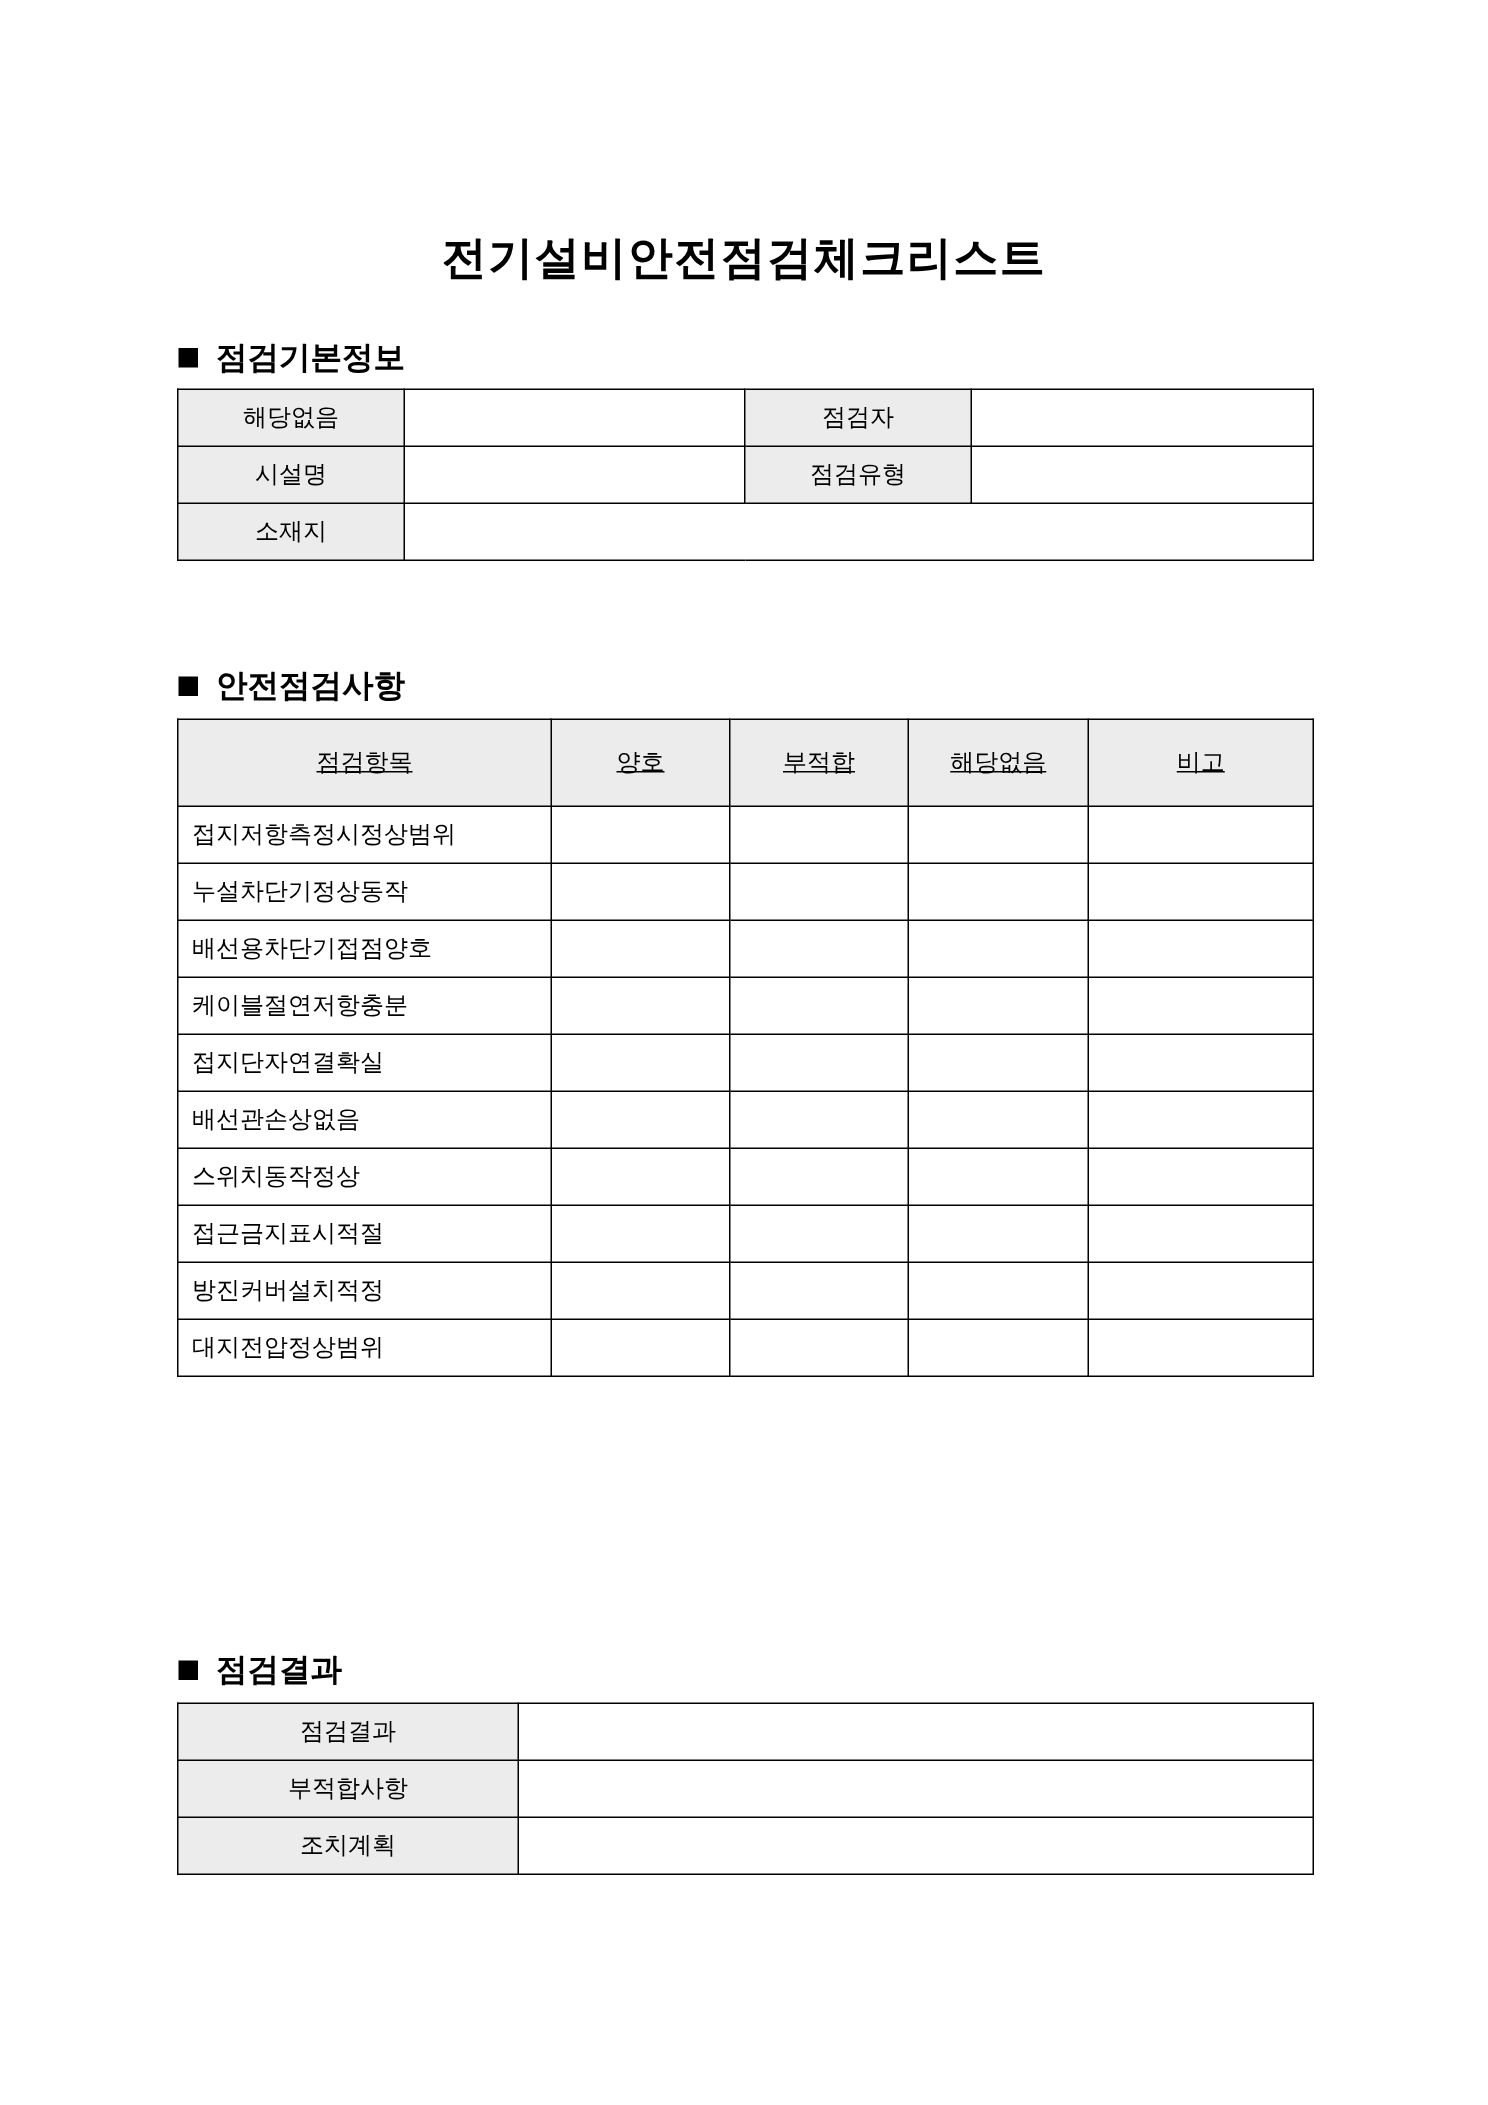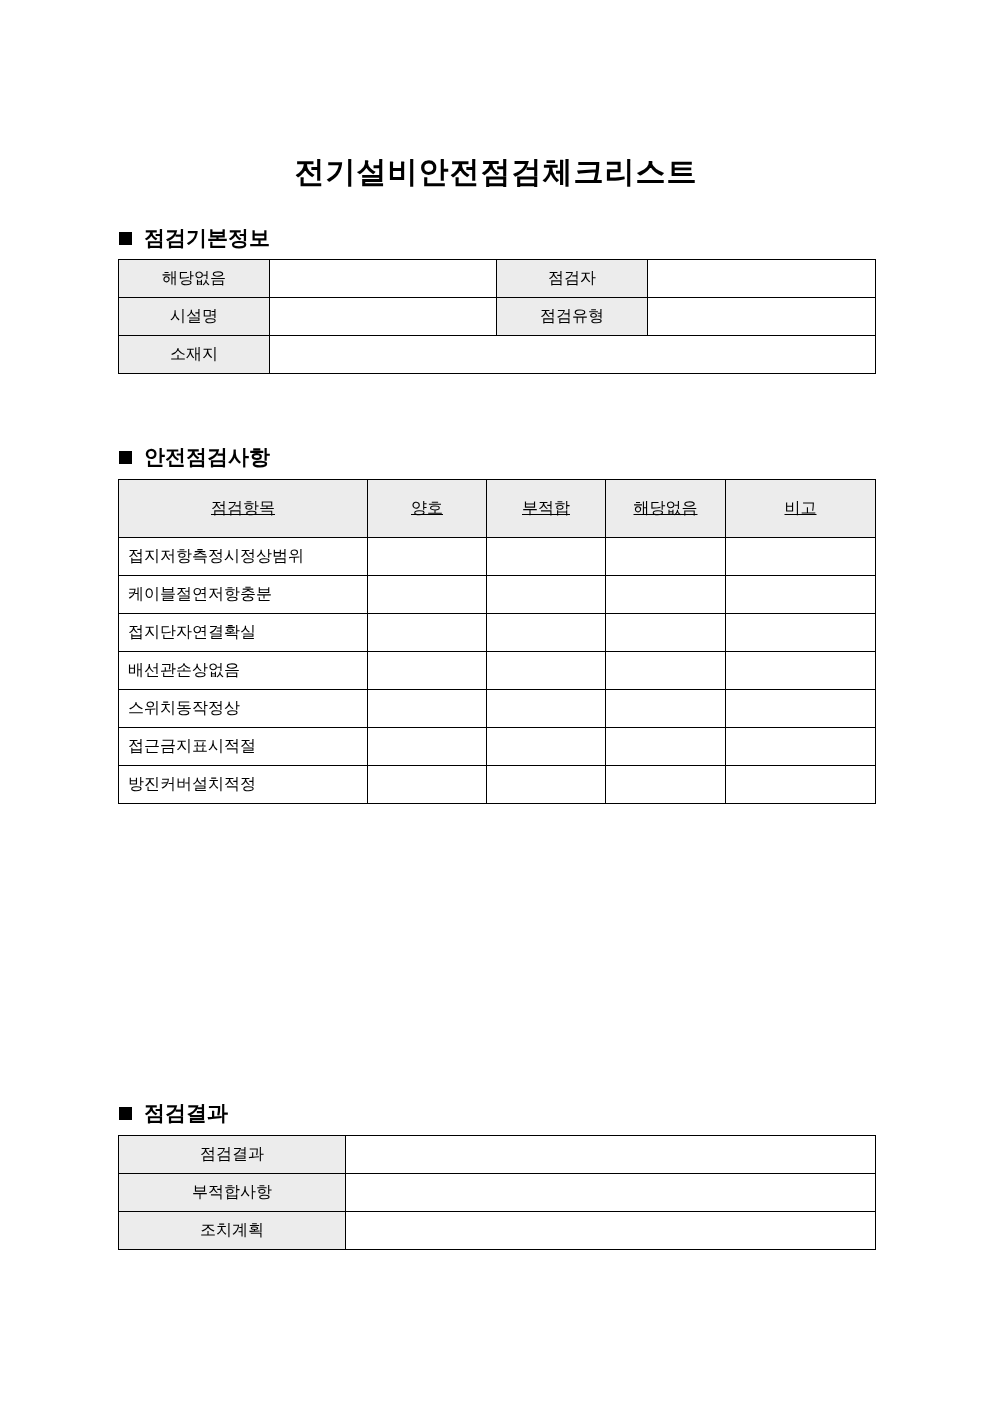--- a/index.html
+++ b/index.html
@@ -73,20 +73,34 @@
   </tbody>
     <tbody id="checklist-body">
       <tr style="height: 38px; padding-left: 48px;">
         <td class="item">접지저항측정시정상범위</td>
         <td class="val"></td>
         <td class="val"></td>
         <td class="val"></td>
         <td class="val"></td>
       </tr>
       <tr style="height: 38px;">
+        <td class="item">누설차단기정상동작</td>
+        <td class="val"></td>
+        <td class="val"></td>
+        <td class="val"></td>
+        <td class="val"></td>
+      </tr>
+      <tr style="height: 38px;">
+        <td class="item">배선용차단기접점양호</td>
+        <td class="val"></td>
+        <td class="val"></td>
+        <td class="val"></td>
+        <td class="val"></td>
+      </tr>
+      <tr style="height: 38px;">
         <td class="item">케이블절연저항충분</td>
         <td class="val"></td>
         <td class="val"></td>
         <td class="val"></td>
         <td class="val"></td>
       </tr>
       <tr style="height: 38px;">
         <td class="item">접지단자연결확실</td>
         <td class="val"></td>
         <td class="val"></td>
@@ -114,20 +128,27 @@
         <td class="val"></td>
         <td class="val"></td>
       </tr>
       <tr style="height: 38px;">
         <td class="item">방진커버설치적정</td>
         <td class="val"></td>
         <td class="val"></td>
         <td class="val"></td>
         <td class="val"></td>
       </tr>
+      <tr style="height: 38px;">
+        <td class="item">대지전압정상범위</td>
+        <td class="val"></td>
+        <td class="val"></td>
+        <td class="val"></td>
+        <td class="val"></td>
+      </tr>
     </tbody>
 </table>
 
 <div class="section-head" style="top:1099px;">
   <span class="sq"></span>
   <span>점검결과</span>
 </div>
 <table style="top:1135px; width:757px;">
   <colgroup>
       <col style="width:227px">

